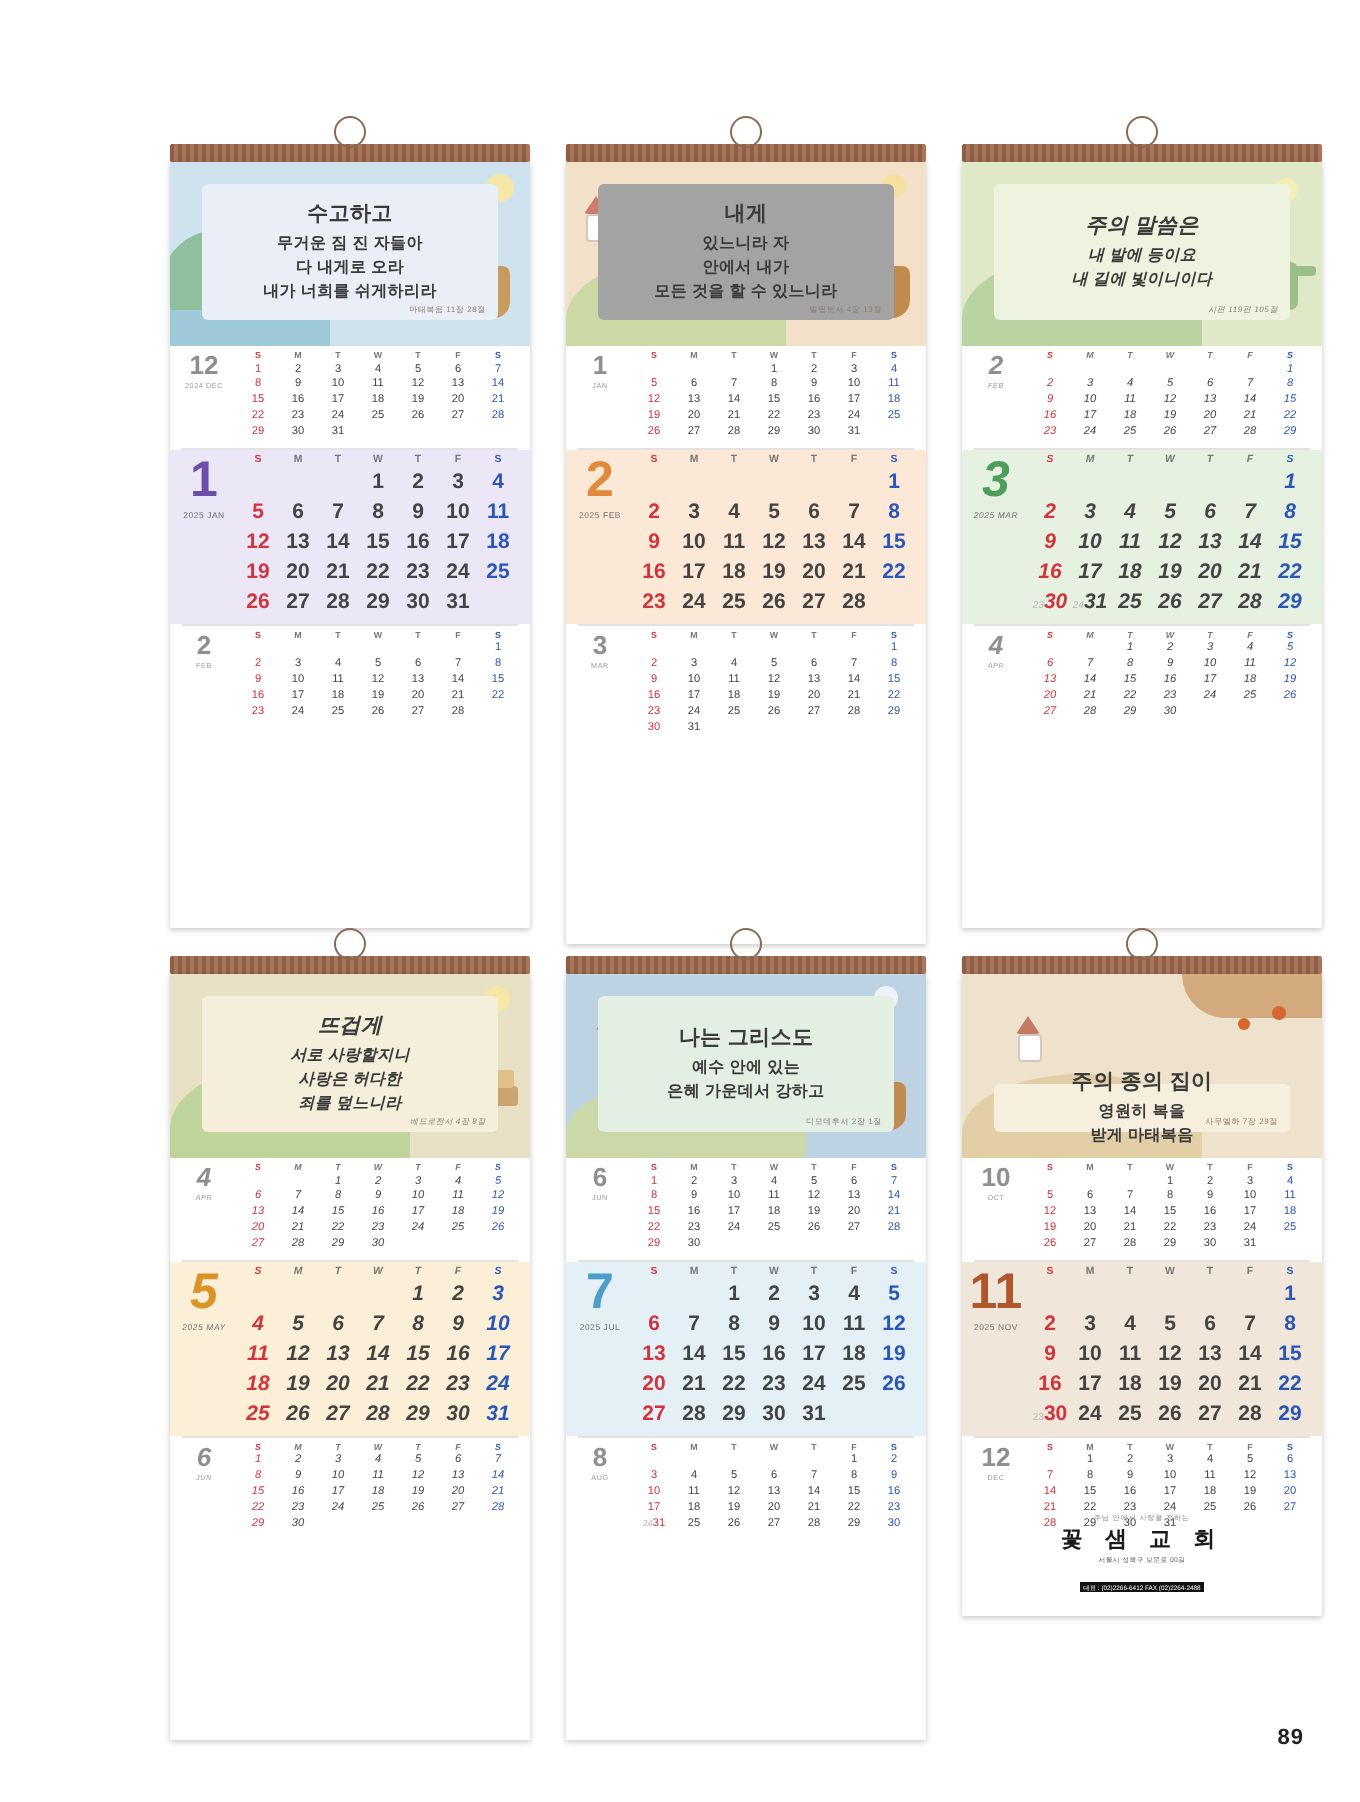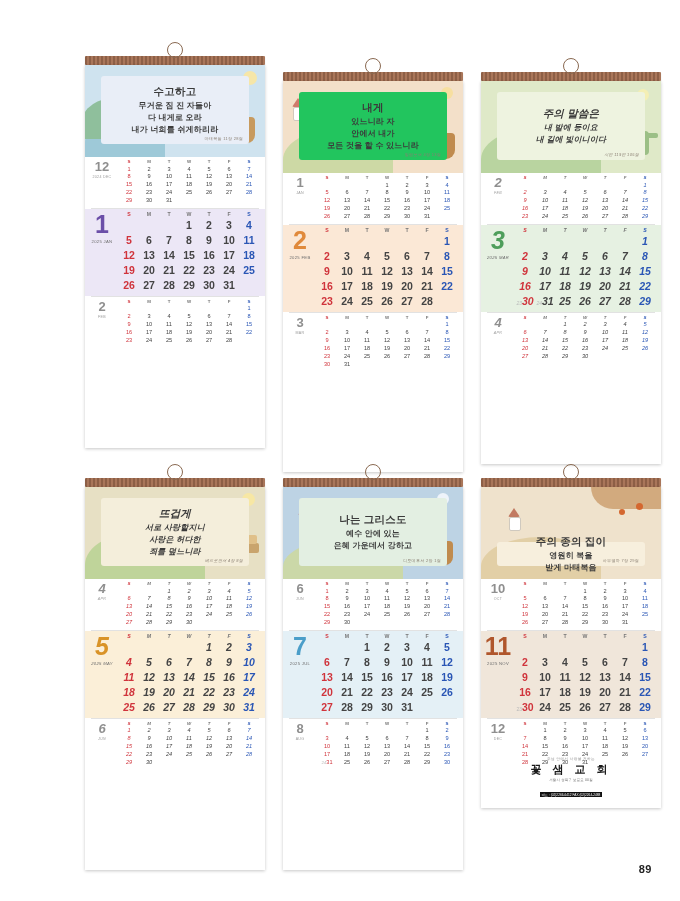--- a/index.html
+++ b/index.html
@@ -202,21 +202,21 @@
     font-size: 3.2px;
     padding: 0.5px 2px;
     margin-top: 1px;
   }
 </style>
 </head>
 <body>
 
 <div class="page">
   <div id="cal-root">
-      <div class="cal" style="left:85px;top:56px;">
+      <div class="cal" style="left:85px;top:72px;">
     <div class="hanger"></div>
     <div class="topbar"></div>
     <div class="sheet">
       <div class="art" style="background:#cfe3ef;">
         <div class="obj" style="left:0;top:40px;width:80px;height:52px;background:#9ec9d8;border-radius:50% 50% 0 0/70% 70% 0 0;"></div>
             <div class="obj" style="left:-6px;top:34px;width:60px;height:40px;background:#8fbf9c;border-radius:50% 50% 0 0/80% 80% 0 0;"></div>
             <div class="obj" style="left:26px;top:22px;width:9px;height:11px;background:#fff;border:1px solid #cfc8c0;"></div>
             <div class="obj" style="left:27px;top:14px;width:0;height:0;border-left:5px solid transparent;border-right:5px solid transparent;border-bottom:8px solid #cf7070;background:none;"></div>
             <div class="obj" style="left:140px;top:52px;width:30px;height:26px;background:#c79a5e;border-radius:4px 4px 8px 8px;"></div>
             <div class="obj" style="left:146px;top:44px;width:18px;height:12px;background:#e8c46a;border-radius:6px;"></div>
@@ -449,21 +449,21 @@
     <div class="hanger"></div>
     <div class="topbar"></div>
     <div class="sheet">
       <div class="art" style="background:#f3e0c9;">
         <div class="obj" style="left:0;top:48px;width:110px;height:44px;background:#cdd9a5;border-radius:50% 50% 0 0/70% 70% 0 0;"></div>
             <div class="obj" style="left:10px;top:26px;width:10px;height:12px;background:#fff;border:1px solid #d2c9bd;"></div>
             <div class="obj" style="left:9px;top:17px;width:0;height:0;border-left:6px solid transparent;border-right:6px solid transparent;border-bottom:9px solid #cf7b6b;background:none;"></div>
             <div class="obj" style="left:38px;top:30px;width:12px;height:14px;background:#7aa86a;border-radius:50% 50% 30% 30%;"></div>
             <div class="obj" style="left:142px;top:52px;width:30px;height:26px;background:#c08b4e;border-radius:4px 4px 9px 9px;"></div>
             <div class="obj" style="right:10px;top:6px;width:12px;height:12px;background:#f7dfa0;border-radius:50%;"></div>
-        <div class="inner-card" style="background:#22c55e;">
+        <div class="inner-card" style="background:#a3a3a3;">
           <div class="verse">
             <div class="big">내게</div>
             <div>있느니라 자</div>
             <div>안에서 내가</div>
             <div>모든 것을 할 수 있느니라</div>
           </div>
         </div>
         <div class="ref">빌립보서 4장 13절</div>
       </div>
 

